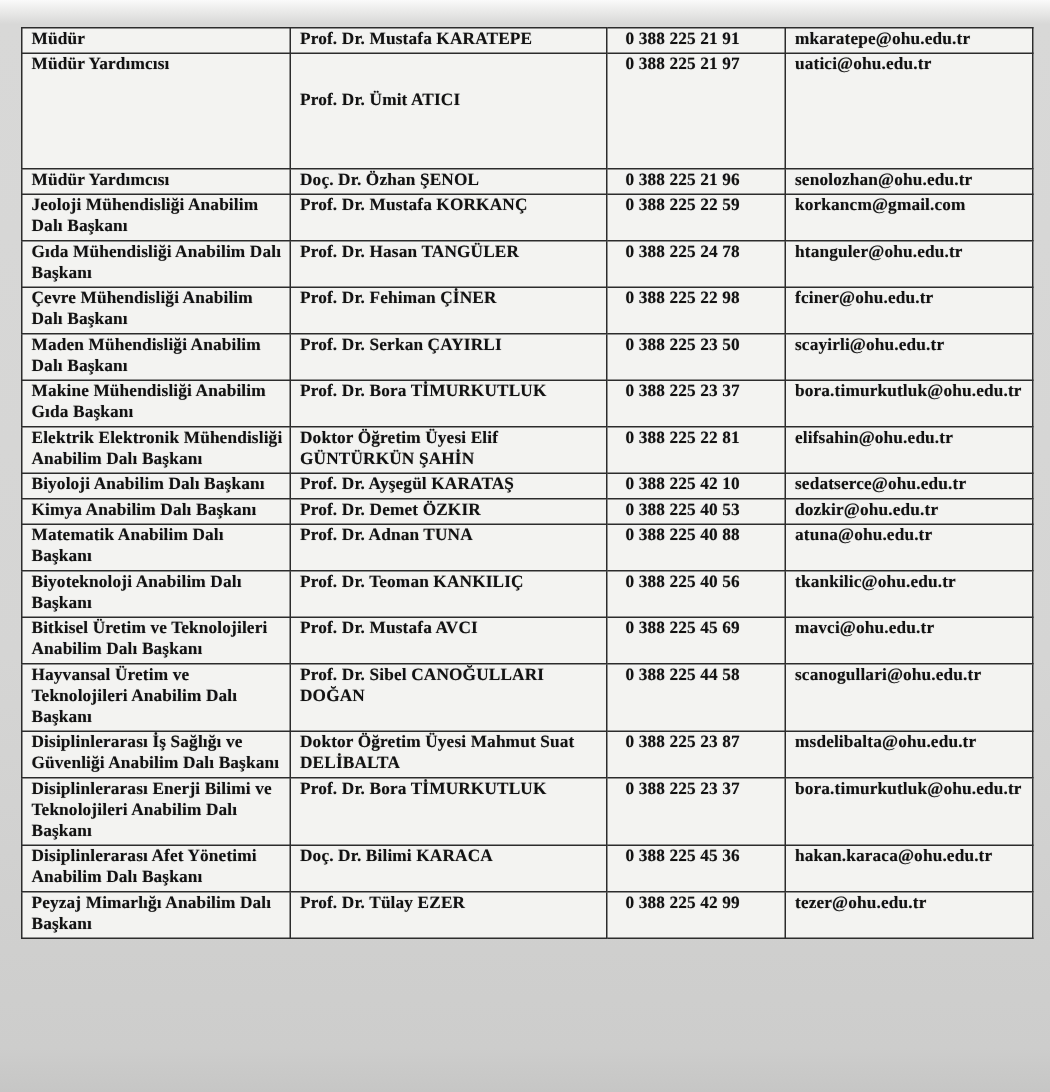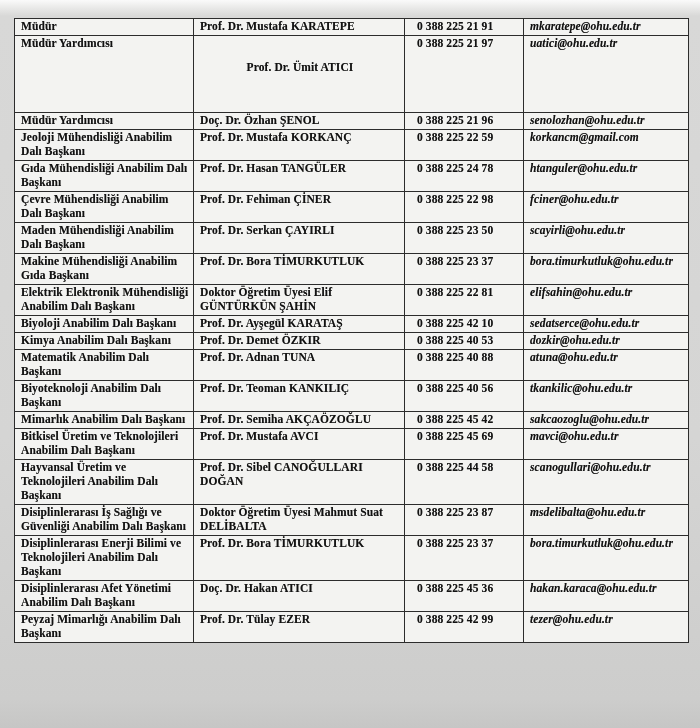--- a/index.html
+++ b/index.html
@@ -22,23 +22,23 @@
   td{
     border:1px solid #2c2c2c;
     vertical-align:top;
     padding:0px 4px 2px 6px;
     font-size:11.5px;line-height:14px;font-weight:bold;color:#121212;
     text-shadow:0 0 0.6px rgba(20,20,20,0.45);
     overflow:hidden;
     letter-spacing:0.1px;
   }
   tr.tall td{height:62px;}
-  tr.tall td.name-cell{vertical-align:middle;padding-bottom:14px;text-align:center;}
+  tr.tall td.name-cell{vertical-align:middle;padding-bottom:14px;}
   td.phone-cell{white-space:nowrap;padding-left:12px;}
-  td.email-cell{overflow:visible;font-style:italic;}
+  td.email-cell{overflow:visible;}
 </style>
 </head>
 <body>
 
 <div class="scan-table-wrap">
   <table class="directory">
     <colgroup>
       <col class="c-title">
         <col class="c-name">
         <col class="c-phone">
@@ -117,26 +117,20 @@
           <td class="phone-cell">0 388 225 40 88</td>
           <td class="email-cell">atuna@ohu.edu.tr</td>
         </tr>
         <tr>
           <td class="title-cell">Biyoteknoloji Anabilim Dalı Başkanı</td>
           <td class="name-cell">Prof. Dr. Teoman KANKILIÇ</td>
           <td class="phone-cell">0 388 225 40 56</td>
           <td class="email-cell">tkankilic@ohu.edu.tr</td>
         </tr>
         <tr>
-          <td class="title-cell">Mimarlık Anabilim Dalı Başkanı</td>
-          <td class="name-cell">Prof. Dr. Semiha AKÇAÖZOĞLU</td>
-          <td class="phone-cell">0 388 225 45 42</td>
-          <td class="email-cell">sakcaozoglu@ohu.edu.tr</td>
-        </tr>
-        <tr>
           <td class="title-cell">Bitkisel Üretim ve Teknolojileri Anabilim Dalı Başkanı</td>
           <td class="name-cell">Prof. Dr. Mustafa AVCI</td>
           <td class="phone-cell">0 388 225 45 69</td>
           <td class="email-cell">mavci@ohu.edu.tr</td>
         </tr>
         <tr>
           <td class="title-cell">Hayvansal Üretim ve Teknolojileri Anabilim Dalı Başkanı</td>
           <td class="name-cell">Prof. Dr. Sibel CANOĞULLARI DOĞAN</td>
           <td class="phone-cell">0 388 225 44 58</td>
           <td class="email-cell">scanogullari@ohu.edu.tr</td>
@@ -148,21 +142,21 @@
           <td class="email-cell">msdelibalta@ohu.edu.tr</td>
         </tr>
         <tr>
           <td class="title-cell">Disiplinlerarası Enerji Bilimi ve Teknolojileri Anabilim Dalı Başkanı</td>
           <td class="name-cell">Prof. Dr. Bora TİMURKUTLUK</td>
           <td class="phone-cell">0 388 225 23 37</td>
           <td class="email-cell">bora.timurkutluk@ohu.edu.tr</td>
         </tr>
         <tr>
           <td class="title-cell">Disiplinlerarası Afet Yönetimi Anabilim Dalı Başkanı</td>
-          <td class="name-cell">Doç. Dr. Hakan ATICI</td>
+          <td class="name-cell">Doç. Dr. Bilimi KARACA</td>
           <td class="phone-cell">0 388 225 45 36</td>
           <td class="email-cell">hakan.karaca@ohu.edu.tr</td>
         </tr>
         <tr>
           <td class="title-cell">Peyzaj Mimarlığı Anabilim Dalı Başkanı</td>
           <td class="name-cell">Prof. Dr. Tülay EZER</td>
           <td class="phone-cell">0 388 225 42 99</td>
           <td class="email-cell">tezer@ohu.edu.tr</td>
         </tr>
       </tbody>

